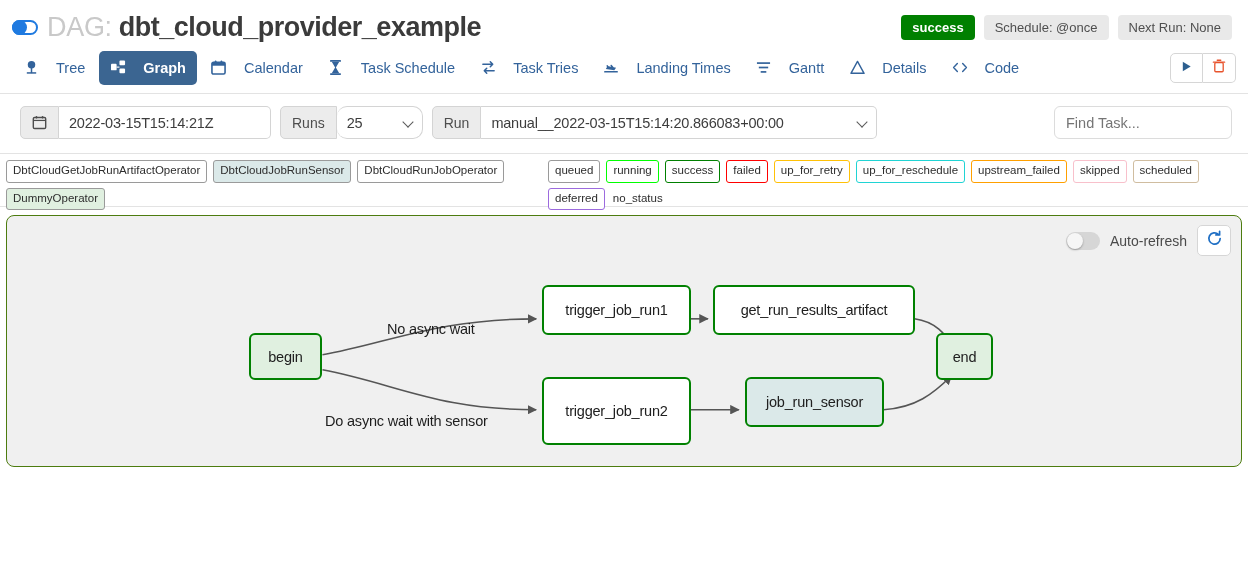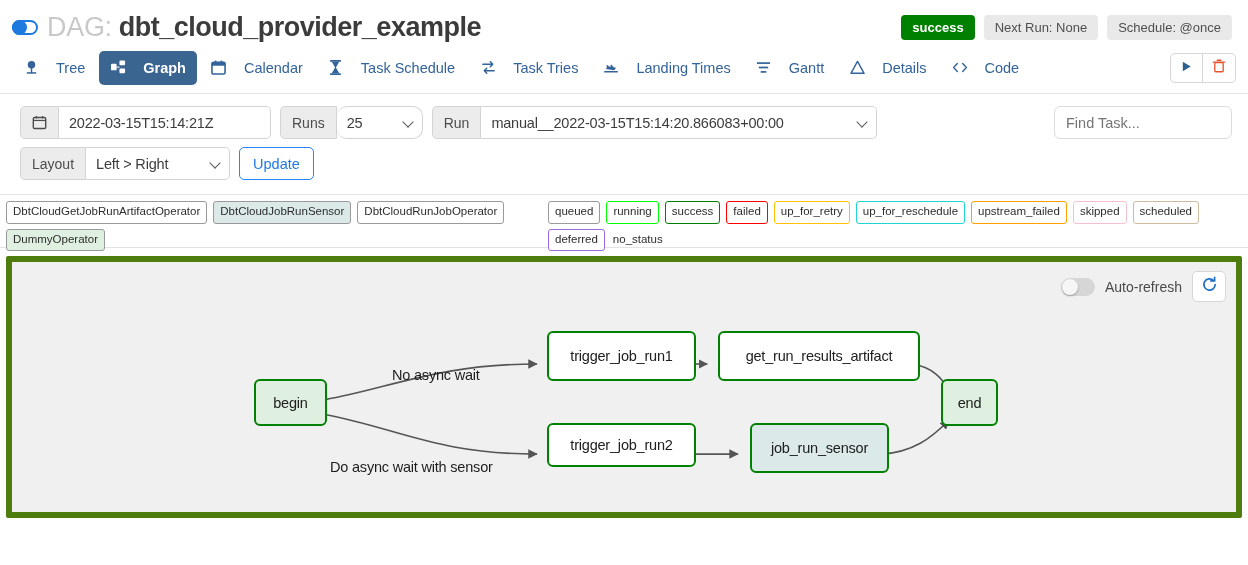--- a/index.html
+++ b/index.html
@@ -123,22 +123,22 @@
     padding: 4px 6px 5px 6px; border-radius: 3px;
     border: 1px solid #9a9a9a; background: #ffffff;
     color: #2d2d2d; margin: 0 6px 5px 0; white-space: nowrap;
     font-family: "Liberation Sans", sans-serif;
   }
   .chip.plain { border: none; background: none; padding-left: 2px; }
 
   
   .canvas {
     position: relative; height: 250px;
-    background: #f0f0f0; border: 6px solid #4d7c0f;
-    margin: 8px 6px 0 6px; border-radius: 2px;
+    background: #f0f0f0; border: 1px solid #4d7c0f;
+    margin: 8px 6px 0 6px; border-radius: 8px;
     overflow: hidden;
   }
   .canvas-toolbar {
     position: absolute; right: 10px; top: 9px;
     display: flex; align-items: center; gap: 10px; z-index: 3;
   }
   .switch {
     width: 34px; height: 18px; border-radius: 10px;
     background: #d6d6d6; position: relative; cursor: pointer;
   }
@@ -169,22 +169,22 @@
 </style>
 </head>
 <body>
 
 <div class="header">
   <div class="toggle-pill"></div>
   <span class="dag-label">DAG:</span>
   <span class="dag-name">dbt_cloud_provider_example</span>
   <div class="header-right">
     <span class="badge state-success">success</span>
+    <span class="badge">Schedule: @once</span>
     <span class="badge">Next Run: None</span>
-    <span class="badge">Schedule: @once</span>
   </div>
 </div>
 
 <div class="navbar">
 
   <div class="tab">
     <span class="ic">
       <svg width="15" height="15" viewBox="0 0 16 16">
           <circle cx="8" cy="5" r="4" fill="#33639b"></circle>
           <rect x="7.2" y="8" width="1.6" height="6" fill="#33639b"></rect>
@@ -317,27 +317,20 @@
     </div>
 
     <div class="igroup gap-l">
       <div class="iaddon rnd-l">Run</div>
       <div class="ictrl rnd-r nobl sel" style="width:396px;">manual__2022-03-15T15:14:20.866083+00:00</div>
     </div>
 
     <input class="find-task" placeholder="Find Task..." style="">
   </div>
 
-  <div class="frow">
-    <div class="igroup">
-      <div class="iaddon rnd-l">Layout</div>
-      <div class="ictrl rnd-r nobl sel" style="width:144px;">Left &gt; Right</div>
-    </div>
-    <div class="btn-update">Update</div>
-  </div>
 </div>
 
 <div class="legend">
   <div class="legend-ops"><span class="chip" style="background: rgb(255, 255, 255); border-color: rgb(154, 154, 154);">DbtCloudGetJobRunArtifactOperator</span><span class="chip" style="background: rgb(219, 233, 233); border-color: rgb(154, 154, 154);">DbtCloudJobRunSensor</span><span class="chip" style="background: rgb(255, 255, 255); border-color: rgb(154, 154, 154);">DbtCloudRunJobOperator</span><span class="chip" style="background: rgb(224, 240, 224); border-color: rgb(154, 154, 154);">DummyOperator</span></div>
   <div class="legend-states"><span class="chip" style="border-color: rgb(154, 154, 154); border-width: 1.6px; color: rgb(45, 45, 45);">queued</span><span class="chip" style="border-color: rgb(0, 255, 0); border-width: 1.6px; color: rgb(45, 45, 45);">running</span><span class="chip" style="border-color: rgb(0, 128, 0); border-width: 1.6px; color: rgb(45, 45, 45);">success</span><span class="chip" style="border-color: rgb(255, 0, 0); border-width: 1.6px; color: rgb(45, 45, 45);">failed</span><span class="chip" style="border-color: rgb(255, 193, 7); border-width: 1.6px; color: rgb(45, 45, 45);">up_for_retry</span><span class="chip" style="border-color: rgb(32, 212, 212); border-width: 1.6px; color: rgb(45, 45, 45);">up_for_reschedule</span><span class="chip" style="border-color: rgb(255, 160, 0); border-width: 1.6px; color: rgb(45, 45, 45);">upstream_failed</span><span class="chip" style="border-color: rgb(248, 192, 203); border-width: 1.6px; color: rgb(45, 45, 45);">skipped</span><span class="chip" style="border-color: rgb(208, 189, 160); border-width: 1.6px; color: rgb(45, 45, 45);">scheduled</span><span class="chip" style="border-color: rgb(156, 106, 222); border-width: 1.6px; color: rgb(45, 45, 45);">deferred</span><span class="chip plain" style="color: rgb(45, 45, 45);">no_status</span></div>
 </div>
 
 <div class="canvas">
   <div class="canvas-toolbar">
     <div class="switch"></div>
@@ -365,21 +358,21 @@
       <path d="M 909 103 C 930 106, 940 118, 948 132"></path>
       <path d="M 685 194 L 733 194"></path>
       <path d="M 878 194 C 910 192, 928 178, 946 160"></path>
     </g>
   </svg>
 
   <div id="graph-nodes">
       <div class="node-box" style="left: 242px; top: 117px; width: 73px; height: 47px; background: rgb(224, 240, 224); border-color: rgb(1, 129, 1);">begin</div>
       <div class="node-box" style="left: 535px; top: 69px; width: 149px; height: 50px; background: rgb(255, 255, 255); border-color: rgb(1, 129, 1);">trigger_job_run1</div>
       <div class="node-box" style="left: 706px; top: 69px; width: 202px; height: 50px; background: rgb(255, 255, 255); border-color: rgb(1, 129, 1);">get_run_results_artifact</div>
-      <div class="node-box" style="left: 535px; top: 161px; width: 149px; height: 44px; background: rgb(255, 255, 255); border-color: rgb(1, 129, 1);">trigger_job_run2</div>
+      <div class="node-box" style="left: 535px; top: 161px; width: 149px; height: 68px; background: rgb(255, 255, 255); border-color: rgb(1, 129, 1);">trigger_job_run2</div>
       <div class="node-box" style="left: 738px; top: 161px; width: 139px; height: 50px; background: rgb(219, 233, 233); border-color: rgb(1, 129, 1);">job_run_sensor</div>
       <div class="node-box" style="left: 929px; top: 117px; width: 57px; height: 47px; background: rgb(224, 240, 224); border-color: rgb(1, 129, 1);">end</div>
     </div>
   <div id="graph-edge-labels">
       <div class="edge-label" style="left: 380px; top: 105px;">No async wait</div>
       <div class="edge-label" style="left: 318px; top: 197px;">Do async wait with sensor</div>
     </div>
 </div>
 
 </body></html>

